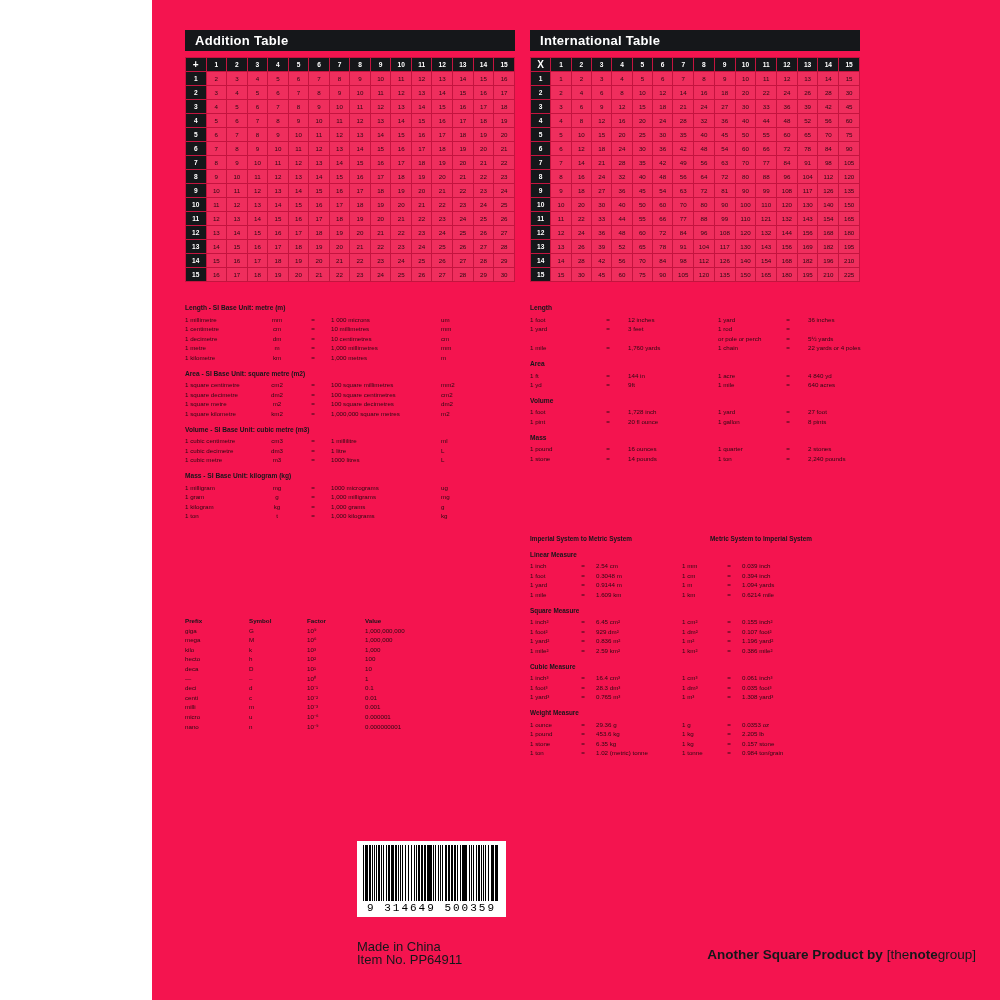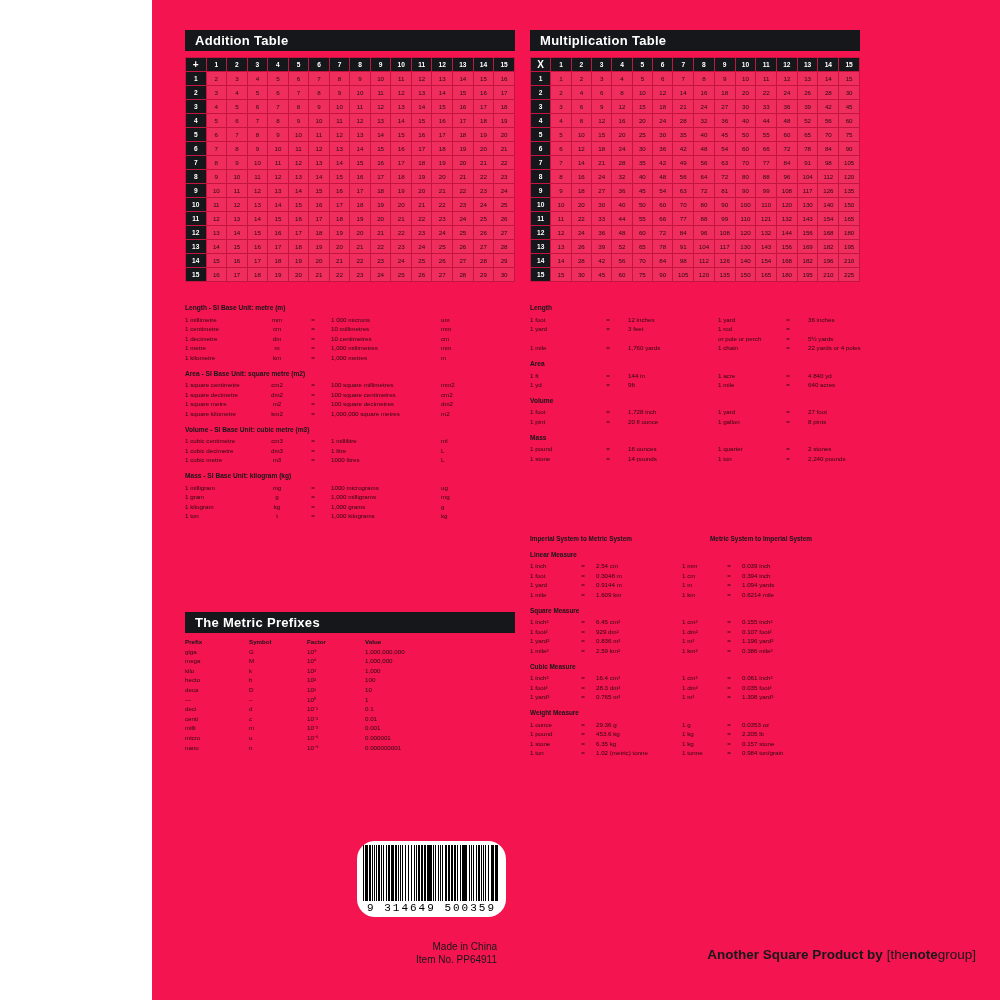--- a/index.html
+++ b/index.html
@@ -28,25 +28,25 @@
   .r2c3{width:90px;}
   .r2c4{width:50px;}
   .pfx div{font-size:6.2px;}
   .pfx .h{font-weight:bold;color:#15171a;}
   .p1{width:64px;} .p2{width:58px;} .p3{width:58px;} .p4{width:110px;}
   .cv-h{font-weight:bold;font-size:6.4px;color:#15171a;}
   .cv-s{font-weight:bold;font-size:6.4px;color:#15171a;margin-top:6px;margin-bottom:2px;}
   .v1{width:40px;} .v2{width:26px;text-align:center;} .v3{width:86px;}
   .v4{width:34px;} .v5{width:26px;text-align:center;} .v6{width:80px;}
   
-  #barcode{position:absolute;left:205px;top:841px;width:137px;height:72px;background:#ffffff;padding:4px 6px 0 6px;border-radius:18px;}
+  #barcode{position:absolute;left:205px;top:841px;width:137px;height:72px;background:#ffffff;padding:4px 6px 0 6px;}
   #bars{height:56px;display:flex;align-items:stretch;}
   #bars i{display:block;background:#000;}
   #bcnum{font-family:"Liberation Mono",monospace;font-size:11px;letter-spacing:2px;text-align:center;color:#000;margin-top:1px;}
-  #madein{position:absolute;left:205px;top:940px;width:140px;text-align:right;font-size:10px;color:#15171a;line-height:13px;}
+  #madein{position:absolute;left:205px;top:940px;width:140px;text-align:left;font-size:13px;color:#15171a;line-height:13px;}
   #brand{position:absolute;right:24px;bottom:38px;font-size:13.5px;color:#15171a;font-weight:bold;}
   .tng{font-weight:normal;margin-top:20px;}
   .tng b{font-weight:bold;}
 </style>
 </head>
 <body>
 
 <div id="page">
   <div id="sheet">
 
@@ -342,21 +342,21 @@
                 <td class="body">28</td>
                 <td class="body">29</td>
                 <td class="body">30</td>
               </tr>
             </tbody>
           </table>
       </div>
     </div>
 
     <div class="sect" style="left:378px;top:30px;width:330px;">
-      <div class="hdr">Multiplication Table</div>
+      <div class="hdr">International Table</div>
       <div style="margin-top:6px;">
         <table class="grid" id="mul-grid">
             <tbody>
               <tr>
                 <td class="corner">X</td>
                 <td class="hd">1</td>
                 <td class="hd">2</td>
                 <td class="hd">3</td>
                 <td class="hd">4</td>
                 <td class="hd">5</td>
@@ -761,21 +761,20 @@
             <div class="c1">1 ton</div>
             <div class="c2">t</div>
             <div class="c2">=</div>
             <div class="c3">1,000 kilograms</div>
             <div class="c4">kg</div>
           </div>
         </div>
     </div>
 
     <div class="sect" style="left:33px;top:612px;width:330px;">
-      <div class="hdr">The Metric Prefixes</div>
       <div class="blk pfx" id="pfx-body" style="margin-top:4px;">
           <div class="row h">
             <div class="p1">Prefix</div>
             <div class="p2">Symbol</div>
             <div class="p3">Factor</div>
             <div class="p4">Value</div>
           </div>
           <div class="row">
             <div class="p1">giga</div>
             <div class="p2">G</div>

